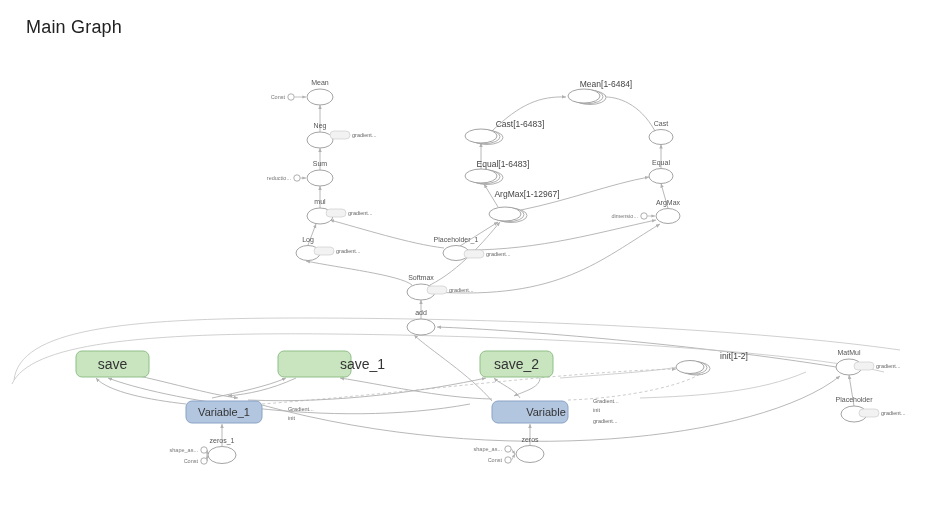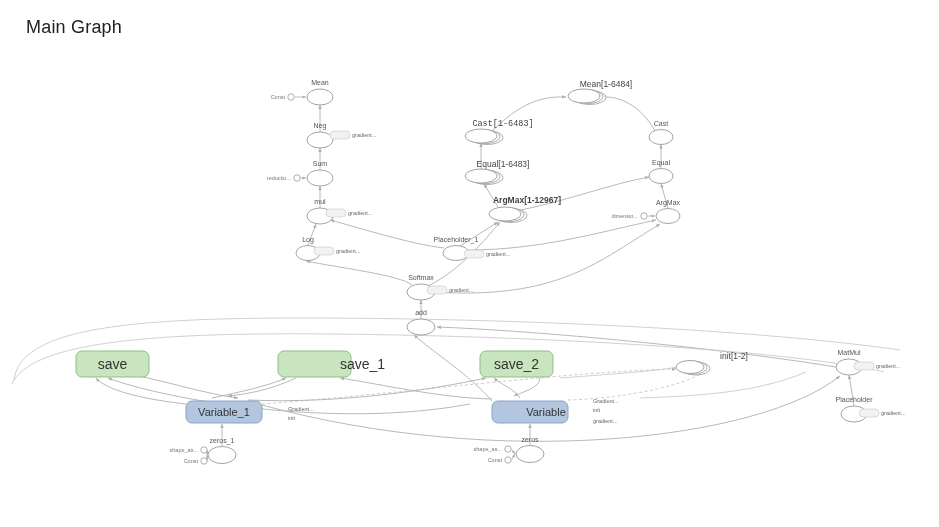--- a/index.html
+++ b/index.html
@@ -174,23 +174,23 @@
   <div id="labels">
       <div class="node-label" style="left: 320px; top: 79px;">Mean</div>
       <div class="node-label" style="left: 320px; top: 122px;">Neg</div>
       <div class="node-label" style="left: 320px; top: 160px;">Sum</div>
       <div class="node-label" style="left: 320px; top: 198px;">mul</div>
       <div class="node-label" style="left: 308px; top: 235.5px;">Log</div>
       <div class="node-label" style="left: 421px; top: 274px;">Softmax</div>
       <div class="node-label" style="left: 421px; top: 309px;">add</div>
       <div class="node-label" style="left: 456px; top: 235.5px;">Placeholder_1</div>
       <div class="node-label big" style="left: 584px; top: 79px;">Mean[1-6484]</div>
-      <div class="node-label big" style="left: 481px; top: 119px; font-family: Liberation Mono, monospace;">Cast[1-6483]</div>
+      <div class="node-label big" style="left: 498px; top: 119px;">Cast[1-6483]</div>
       <div class="node-label big" style="left: 481px; top: 159px; text-align: right;">Equal[1-6483]</div>
-      <div class="node-label big" style="left: 505px; top: 195px; font-weight: bold;">ArgMax[1-12967]</div>
+      <div class="node-label big" style="left: 505px; top: 189px;">ArgMax[1-12967]</div>
       <div class="node-label" style="left: 661px; top: 119.5px;">Cast</div>
       <div class="node-label" style="left: 661px; top: 158.5px;">Equal</div>
       <div class="node-label" style="left: 668px; top: 198.5px;">ArgMax</div>
       <div class="node-label big" style="left: 712px; top: 350.5px;">init[1-2]</div>
       <div class="node-label" style="left: 849px; top: 349px;">MatMul</div>
       <div class="node-label" style="left: 854px; top: 396px;">Placeholder</div>
       <div class="node-label" style="left: 222px; top: 436.5px;">zeros_1</div>
       <div class="node-label" style="left: 530px; top: 435.5px;">zeros</div>
       <div class="boxlabel" style="left: 112.5px; top: 364px;">save</div>
       <div class="boxlabel" style="left: 314.5px; top: 364px; margin-left: 48px;">save_1</div>

